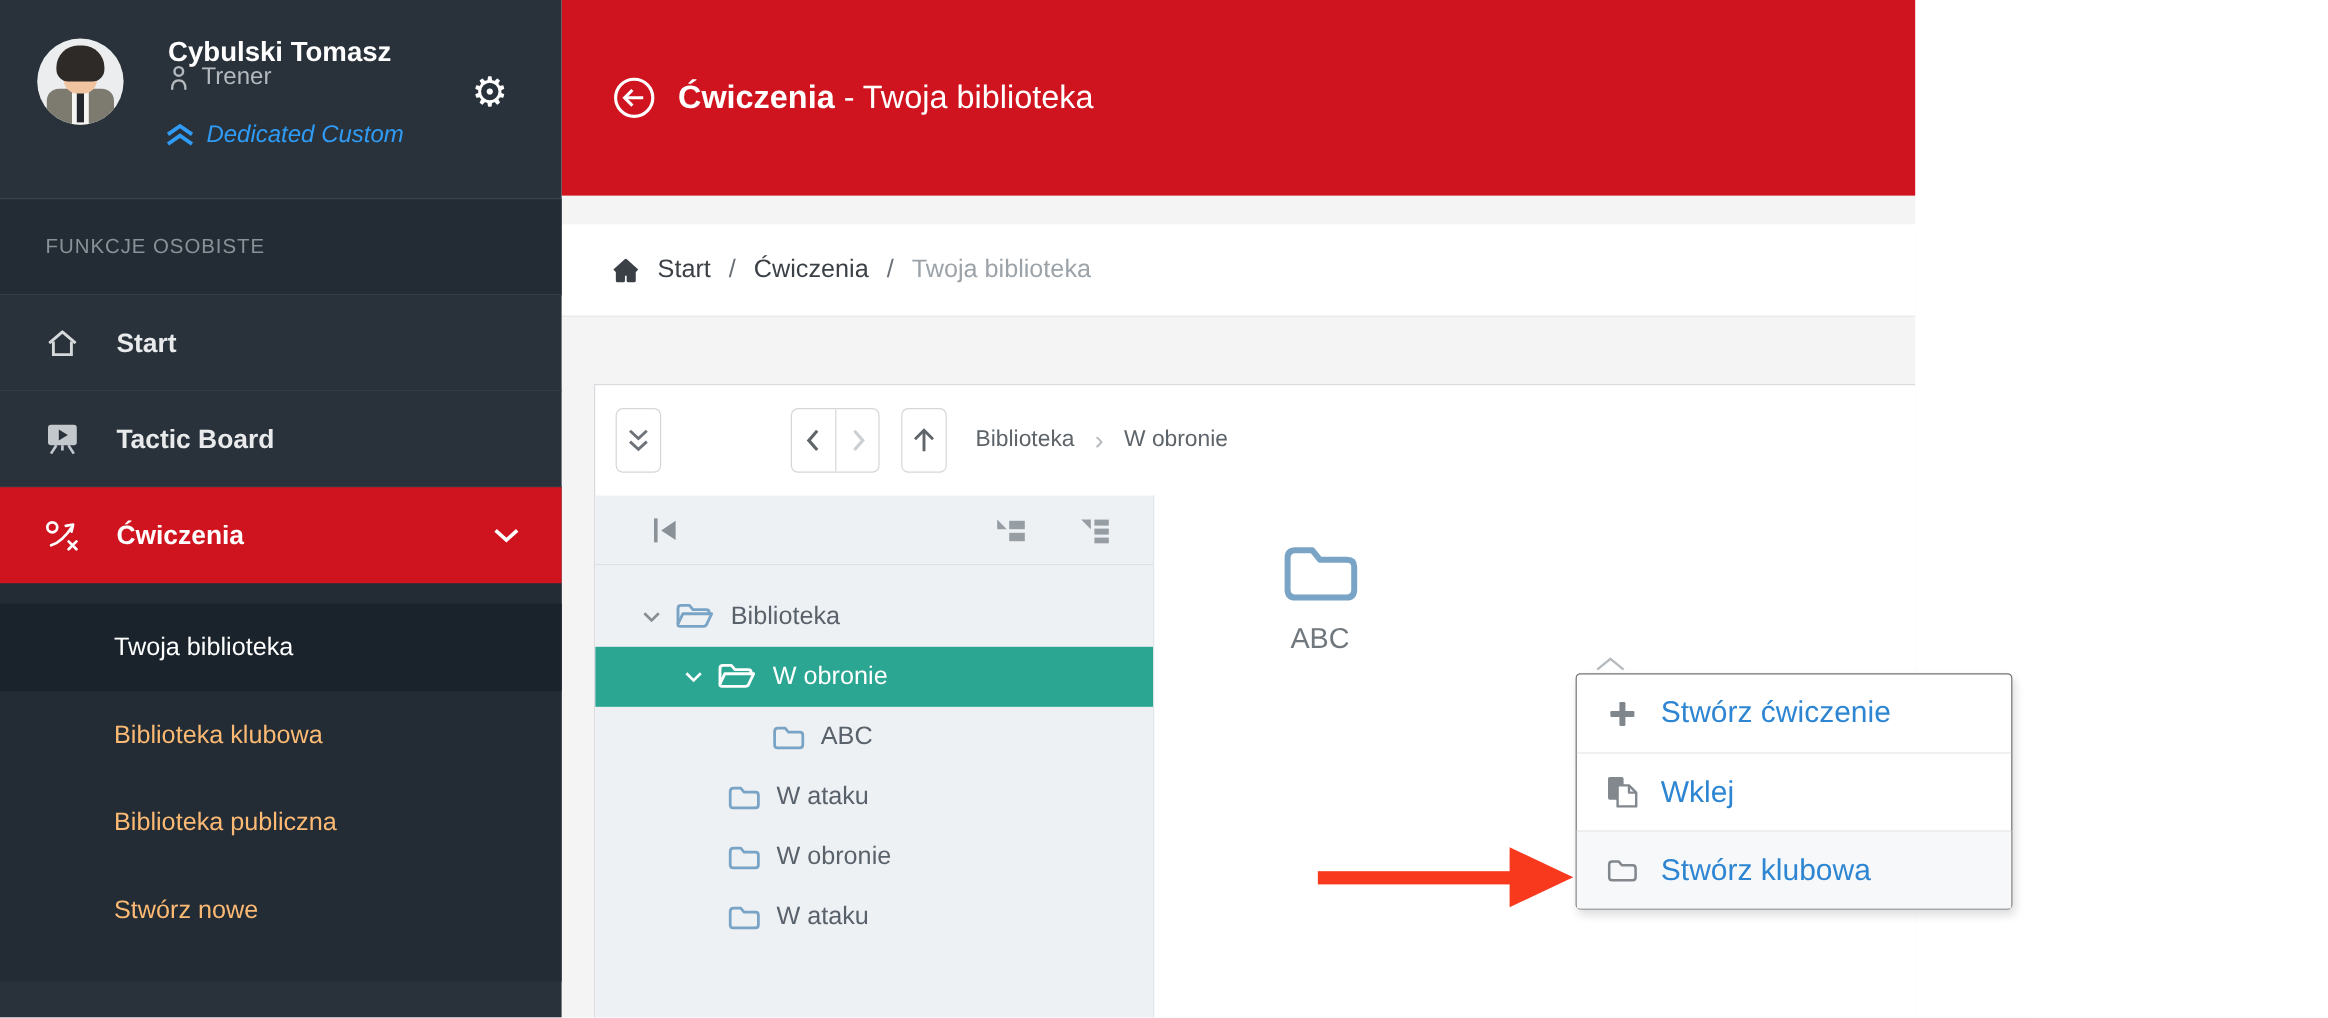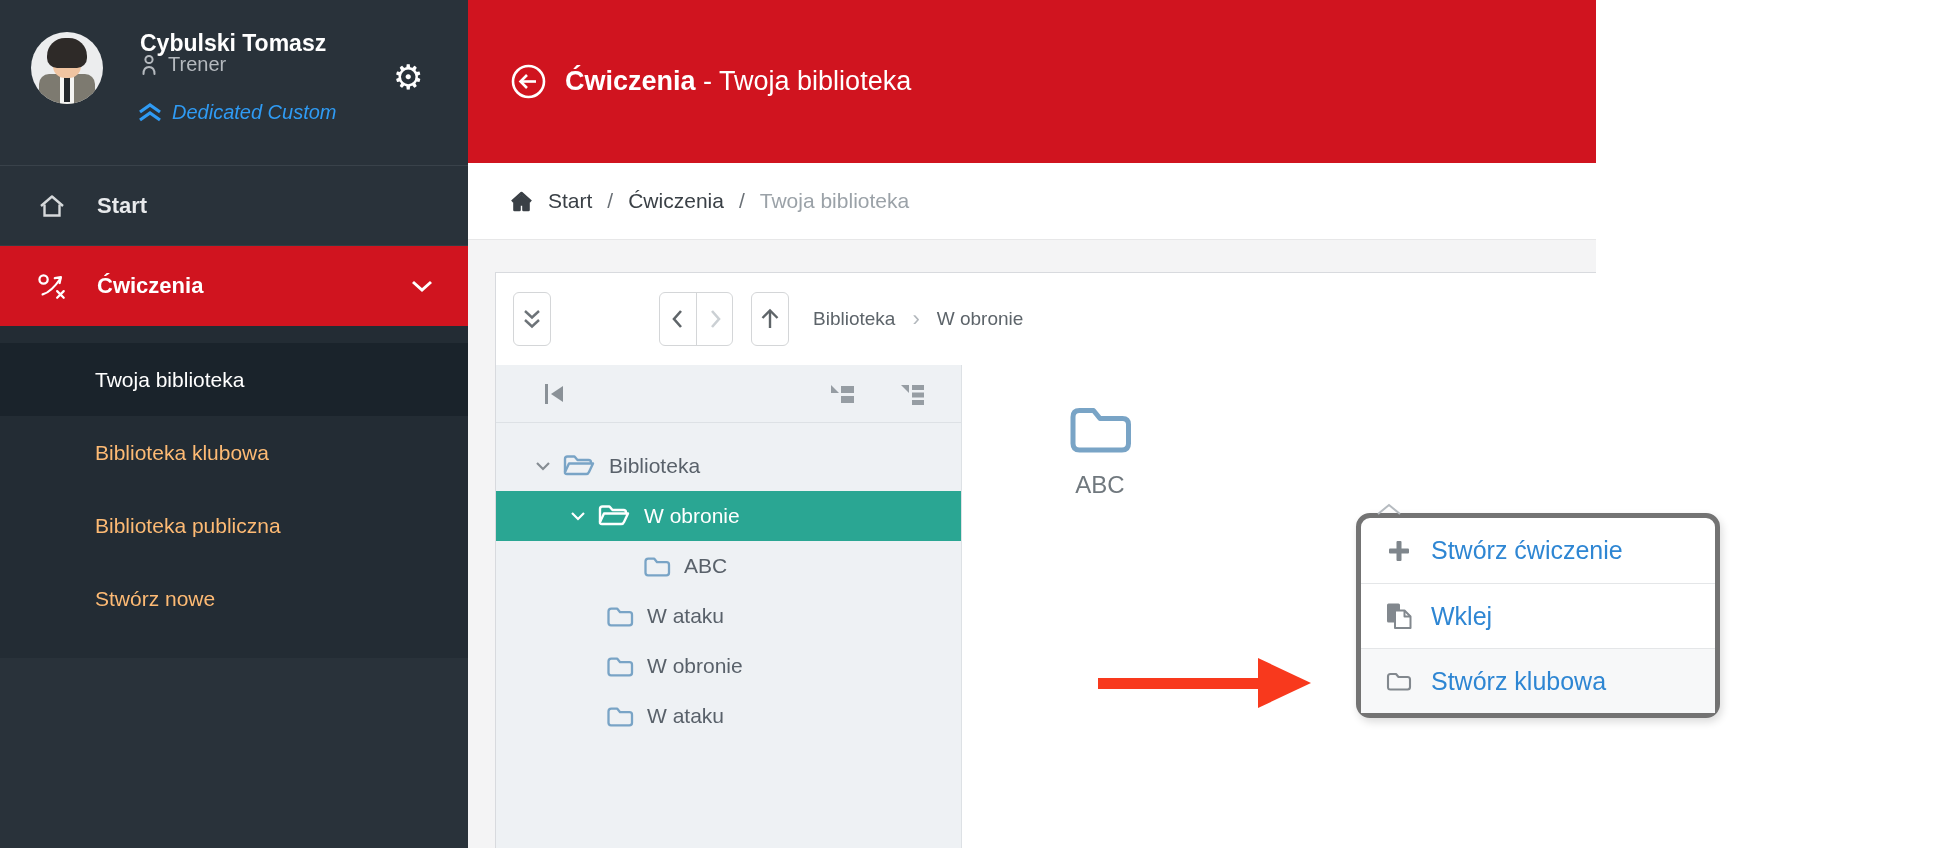--- a/index.html
+++ b/index.html
@@ -32,21 +32,21 @@
               position:relative; cursor:pointer; }
   .nav-item .nicon { width:30px; display:flex; justify-content:center; margin-right:30px; flex-shrink:0; }
   .nav-item.active-red { border-bottom:none; }
   .nav-chevron { position:absolute; right:34px; top:50%; transform:translateY(-50%); }
   .submenu { background:#232c34; padding:17px 0 23px 0; }
   .sub-item { height:73px; display:flex; align-items:center; padding-left:95px;
               color:#fdba74; font-size:21px; cursor:pointer; }
   .sub-item.active { background:#1a232b; color:#ffffff; }
 
   
-  .main { flex:1; display:flex; flex-direction:column; min-width:0; }
+  .main { flex:1; display:flex; flex-direction:column; min-width:0;gap:24px; }
   .red-header { height:163px; flex-shrink:0; display:flex; align-items:center;
                 padding-left:42px; color:#fff; }
   .back-btn { width:37px; height:37px; flex-shrink:0; margin-right:18px; cursor:pointer; display:flex; }
   .page-title { font-size:27px; white-space:pre; }
   .page-title b { font-weight:bold; }
   .breadcrumb-bar { height:77px; flex-shrink:0; background:#fff; display:flex; align-items:center;
                     padding-left:42px; font-size:21px; color:#3a4046; border-bottom:1px solid #e7e7e8; }
   .breadcrumb-bar .crumb { cursor:pointer; }
   .breadcrumb-bar .sep { color:#6a7076; margin:0 15px; }
   .breadcrumb-bar .crumb.last { color:#9ba2a8; cursor:default; }
@@ -89,21 +89,21 @@
   .tree-row.lvl2 { padding-left:147px; }
   .tree-row.selected { background:#2aa693; color:#fff; }
 
   .content { flex:1; position:relative; background:#fff; min-width:0; }
   .folder-tile { position:absolute; left:73px; top:38px; width:130px;
                  display:flex; flex-direction:column; align-items:center; cursor:pointer; }
   .folder-tile .flabel { margin-top:14px; font-size:24px; color:#70787e; }
 
   
   .ctx-menu { position:absolute; left:351px; top:148px; width:364px; background:#fff;
-              border:5px solid #737373; border-radius:14px; box-shadow:2px 4px 8px rgba(0,0,0,.14);margin-left:43px; }
+              border:1px solid #737373; border-radius:4px; box-shadow:2px 4px 8px rgba(0,0,0,.14); }
   .menu-caret { position:absolute; top:-16px; left:14px; display:flex; }
   .menu-item { height:65px; display:flex; align-items:center; padding-left:23px; gap:17px;
                font-size:25px; color:#2e86d3; cursor:pointer; }
   .menu-item + .menu-item { border-top:1px solid #e4e6e8; }
   .menu-item.hovered { background:#f7f8f9; }
   .mi-icon { width:30px; display:flex; justify-content:center; flex-shrink:0; }
 
   .red-arrow { position:absolute; left:136px; top:289px; pointer-events:none; }
 </style>
 </head>
@@ -135,32 +135,45 @@
           <svg width="26" height="21" viewBox="0 0 26 21">
               <polyline points="3,10 13,3 23,10" fill="none" stroke="#2f9bf4" stroke-width="3.2"></polyline>
               <polyline points="3,18 13,11 23,18" fill="none" stroke="#2f9bf4" stroke-width="3.2"></polyline>
             </svg>
         </span>
         <span style="color:#2f9bf4;font-style:italic;">Dedicated Custom</span>
       </div>
       <div class="gear">⚙</div>
     </div>
 
+    <div class="section-label">FUNKCJE OSOBISTE</div>
 
     <nav>
       <div class="nav-item">
         <span class="nicon">
           <svg width="28" height="26" viewBox="0 0 28 26">
               <path d="M3 13 L14 3.5 L25 13" fill="none" stroke="#d6d9db" stroke-width="2.4" stroke-linejoin="round"></path>
               <path d="M6.5 11.5 V22.5 H21.5 V11.5" fill="none" stroke="#d6d9db" stroke-width="2.4"></path>
             </svg>
         </span>
         <span>Start</span>
       </div>
 
+      <div class="nav-item">
+        <span class="nicon">
+          <svg width="30" height="28" viewBox="0 0 30 28">
+              <rect x="3" y="2" width="24" height="17" rx="2.5" fill="#c3c8cc"></rect>
+              <polygon points="12,6 12,15 19.5,10.5" fill="#29323a"></polygon>
+              <line x1="10" y1="19" x2="5.5" y2="26" stroke="#c3c8cc" stroke-width="2.2"></line>
+              <line x1="20" y1="19" x2="24.5" y2="26" stroke="#c3c8cc" stroke-width="2.2"></line>
+              <line x1="15" y1="19" x2="15" y2="23.5" stroke="#c3c8cc" stroke-width="2.2"></line>
+            </svg>
+        </span>
+        <span>Tactic Board</span>
+      </div>
 
       <div class="nav-item active-red" style="background:#d0141f; color:#fff;">
         <span class="nicon">
           <svg width="32" height="32" viewBox="0 0 32 32">
               <circle cx="7" cy="9" r="4.4" fill="none" stroke="#fff" stroke-width="2.4"></circle>
               <path d="M6 25 C13 23 19 17 25 8" fill="none" stroke="#fff" stroke-width="2.4" stroke-linecap="round"></path>
               <path d="M25.5 6.5 l-6.5 1.2 M25.5 6.5 l-1.4 6.3" stroke="#fff" stroke-width="2.4" fill="none" stroke-linecap="round"></path>
               <path d="M21.5 21.5 l7 7 M28.5 21.5 l-7 7" stroke="#fff" stroke-width="2.4" stroke-linecap="round"></path>
             </svg>
         </span>

